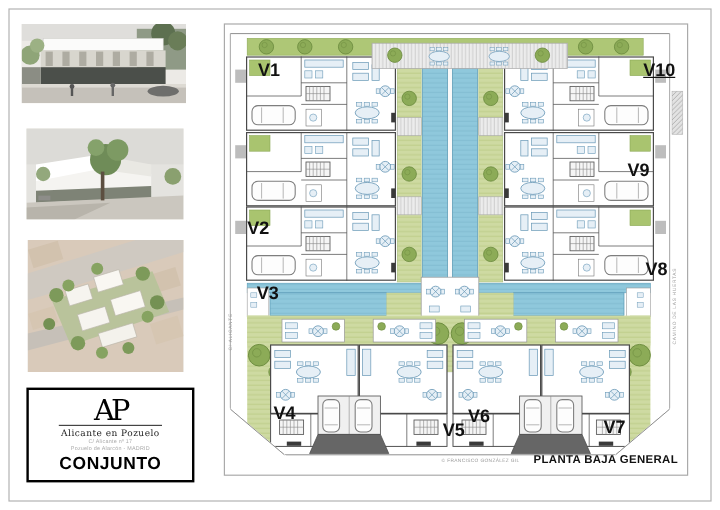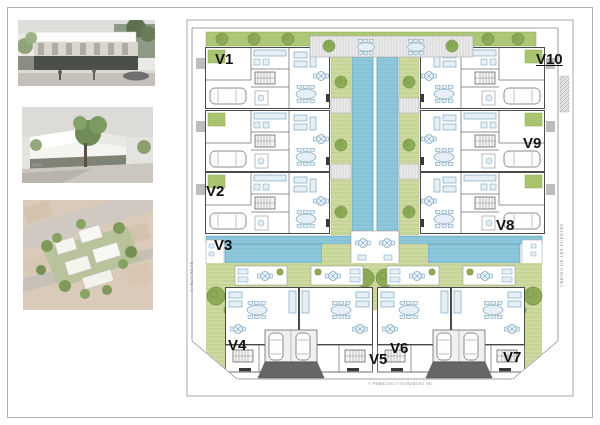--- a/index.html
+++ b/index.html
@@ -21,21 +21,21 @@
         letter-spacing:-3px;color:#000;}
   .logo-rule{width:86px;border-top:1px solid #444;margin:1px 0 1px 0;}
   .logo-name{font-family:"DejaVu Serif",serif;font-size:7.5px;color:#222;letter-spacing:.4px;}
   .logo-addr{font-size:4.5px;color:#a9a9a9;line-height:6px;letter-spacing:.2px;}
   .logo-title{font-size:14.5px;font-weight:bold;color:#000;letter-spacing:.5px;margin-top:2px;}
   
   .plan-svg{position:absolute;left:0;top:0;width:600px;height:425px;}
   .v-label{position:absolute;font-weight:bold;font-size:15px;color:#111;text-align:center;}
   .lv1{left:215px;top:50px;}   .lv2{left:206px;top:134px;margin-top:48px;}  .lv3{left:214px;top:216px;margin-top:20px;}
   .lv4{left:228px;top:336px;}  .lv5{left:349px;top:350px;margin-left:20px;}  .lv6{left:390px;top:339px;}
-  .lv7{left:503px;top:348px;}  .lv8{left:496px;top:216px;}  .lv9{left:523px;top:134px;}
+  .lv7{left:503px;top:348px;}  .lv8{left:538px;top:216px;}  .lv9{left:523px;top:134px;}
   .lv10{left:536px;top:50px;text-decoration:underline;}
   .plan-title{position:absolute;left:430px;top:378px;width:135px;text-align:right;
         font-size:9.5px;font-weight:bold;color:#111;letter-spacing:.3px;}
   .plan-credit{position:absolute;left:368px;top:381px;font-size:4px;color:#9a9a9a;
         letter-spacing:.3px;}
   .street{position:absolute;font-size:4px;color:#9a9a9a;letter-spacing:.6px;
         transform-origin:left top;white-space:nowrap;}
   .street-left{left:189px;top:292px;transform:rotate(-90deg);}
   .street-right{left:559px;top:287px;transform:rotate(-90deg);}
 </style>
@@ -118,20 +118,28 @@
         <circle cx="108" cy="52" r="6" fill="#749153"></circle>
       <circle cx="100" cy="64" r="5" fill="#86a361"></circle>
         <circle cx="42" cy="86" r="6" fill="#7d9a5a"></circle>
       <circle cx="62" cy="94" r="5" fill="#86a361"></circle>
         <circle cx="18" cy="70" r="5" fill="#749153"></circle>
       <circle cx="58" cy="24" r="5" fill="#86a361"></circle>
         <circle cx="84" cy="90" r="5" fill="#7d9a5a"></circle>
     </svg>
   </div>
 
+  <div class="logo-box">
+    <div class="monogram">AP</div>
+    <div class="logo-rule"></div>
+    <div class="logo-name">Alicante en Pozuelo</div>
+    <div class="logo-addr">C/ Alicante nº 17</div>
+    <div class="logo-addr">Pozuelo de Alarcón - MADRID</div>
+    <div class="logo-title">CONJUNTO</div>
+  </div>
 
   <svg class="plan-svg" viewBox="0 0 600 425">
     <defs>
       <pattern id="lawn" width="4" height="4" patternUnits="userSpaceOnUse">
         <rect width="4" height="4" fill="#cedaa2"></rect>
           <path d="M0,1 H4" stroke="#c1cf8e" stroke-width="1"></path>
       </pattern>
       <pattern id="deck" width="3" height="3" patternUnits="userSpaceOnUse">
         <rect width="3" height="3" fill="#ececec"></rect>
           <path d="M1,0 V3" stroke="#cdcdcd" stroke-width=".8"></path>
@@ -344,14 +352,15 @@
   <div class="v-label lv4">V4</div>
   <div class="v-label lv5">V5</div>
   <div class="v-label lv6">V6</div>
   <div class="v-label lv7">V7</div>
   <div class="v-label lv8">V8</div>
   <div class="v-label lv9">V9</div>
   <div class="v-label lv10">V10</div>
 
   <div class="street street-left">C/ ALICANTE</div>
   <div class="street street-right">CAMINO DE LAS HUERTAS</div>
+  <div class="plan-title">PLANTA BAJA GENERAL</div>
   <div class="plan-credit">© FRANCISCO GONZÁLEZ GIL</div>
 </div>
 
 </body></html>

